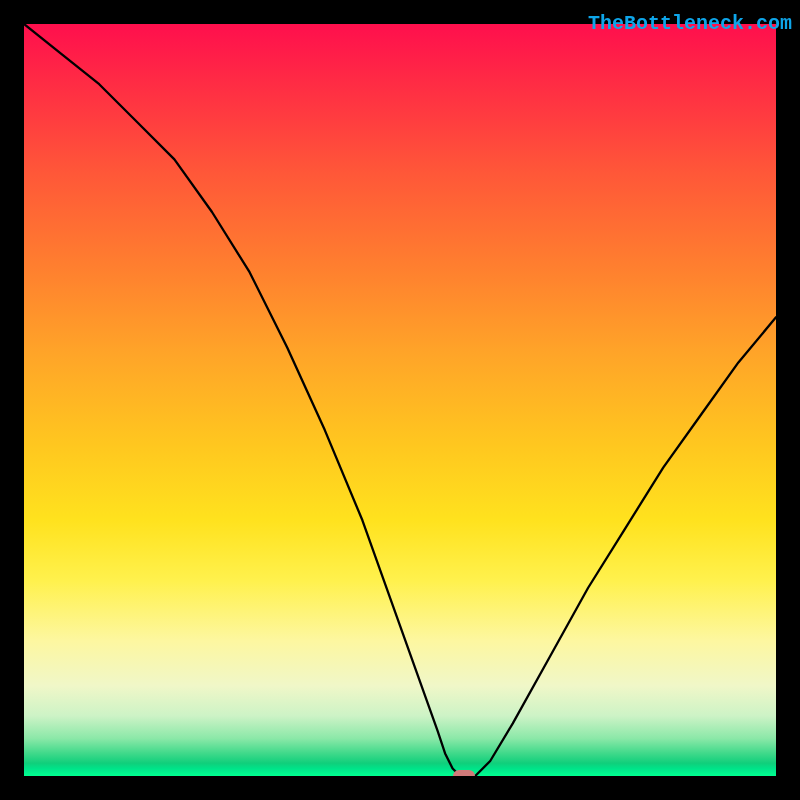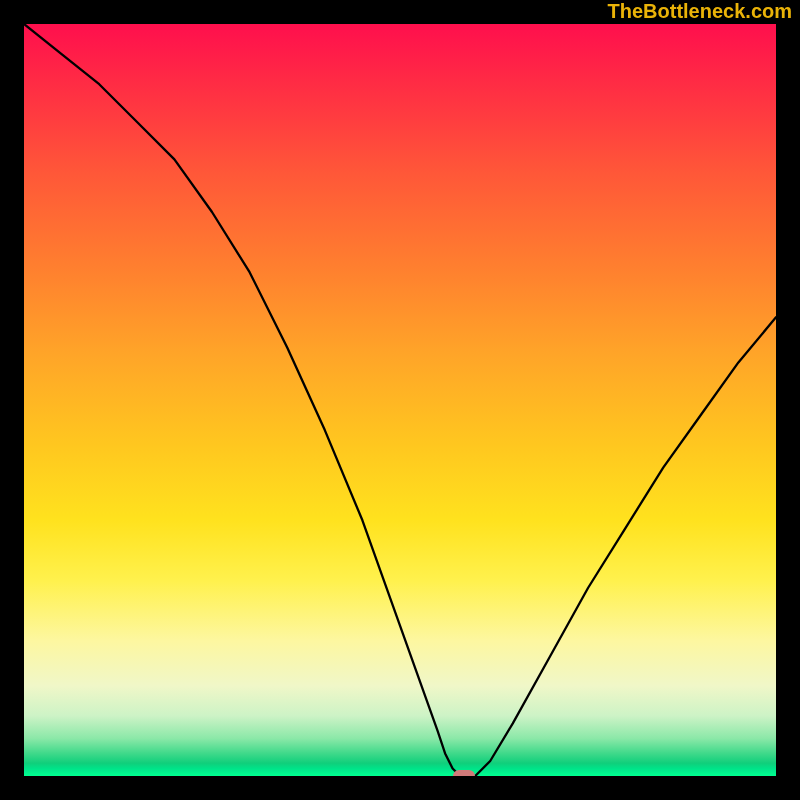--- a/index.html
+++ b/index.html
@@ -1,25 +1,25 @@
 <!DOCTYPE html>
 <html><head>
 <meta charset="utf-8">
 <style>
   * { margin: 0; padding: 0; box-sizing: border-box; }
   html, body { width: 800px; height: 800px; overflow: hidden; background: #000; }
   .wrap { position: relative; width: 800px; height: 800px; background: #000; }
   .attribution {
     position: absolute;
-    top: 0;
+    top: 12px;
     right: 8px;
-    font-family: Liberation Sans, sans-serif;
+    font-family: Liberation Mono, monospace;
     font-size: 20px;
     font-weight: bold;
-    color: #eab308;
+    color: #0ea5e9;
     z-index: 5;
   }
   .plot {
     position: absolute;
     left: 24px;
     top: 24px;
     width: 752px;
     height: 752px;
     overflow: hidden;
   }

